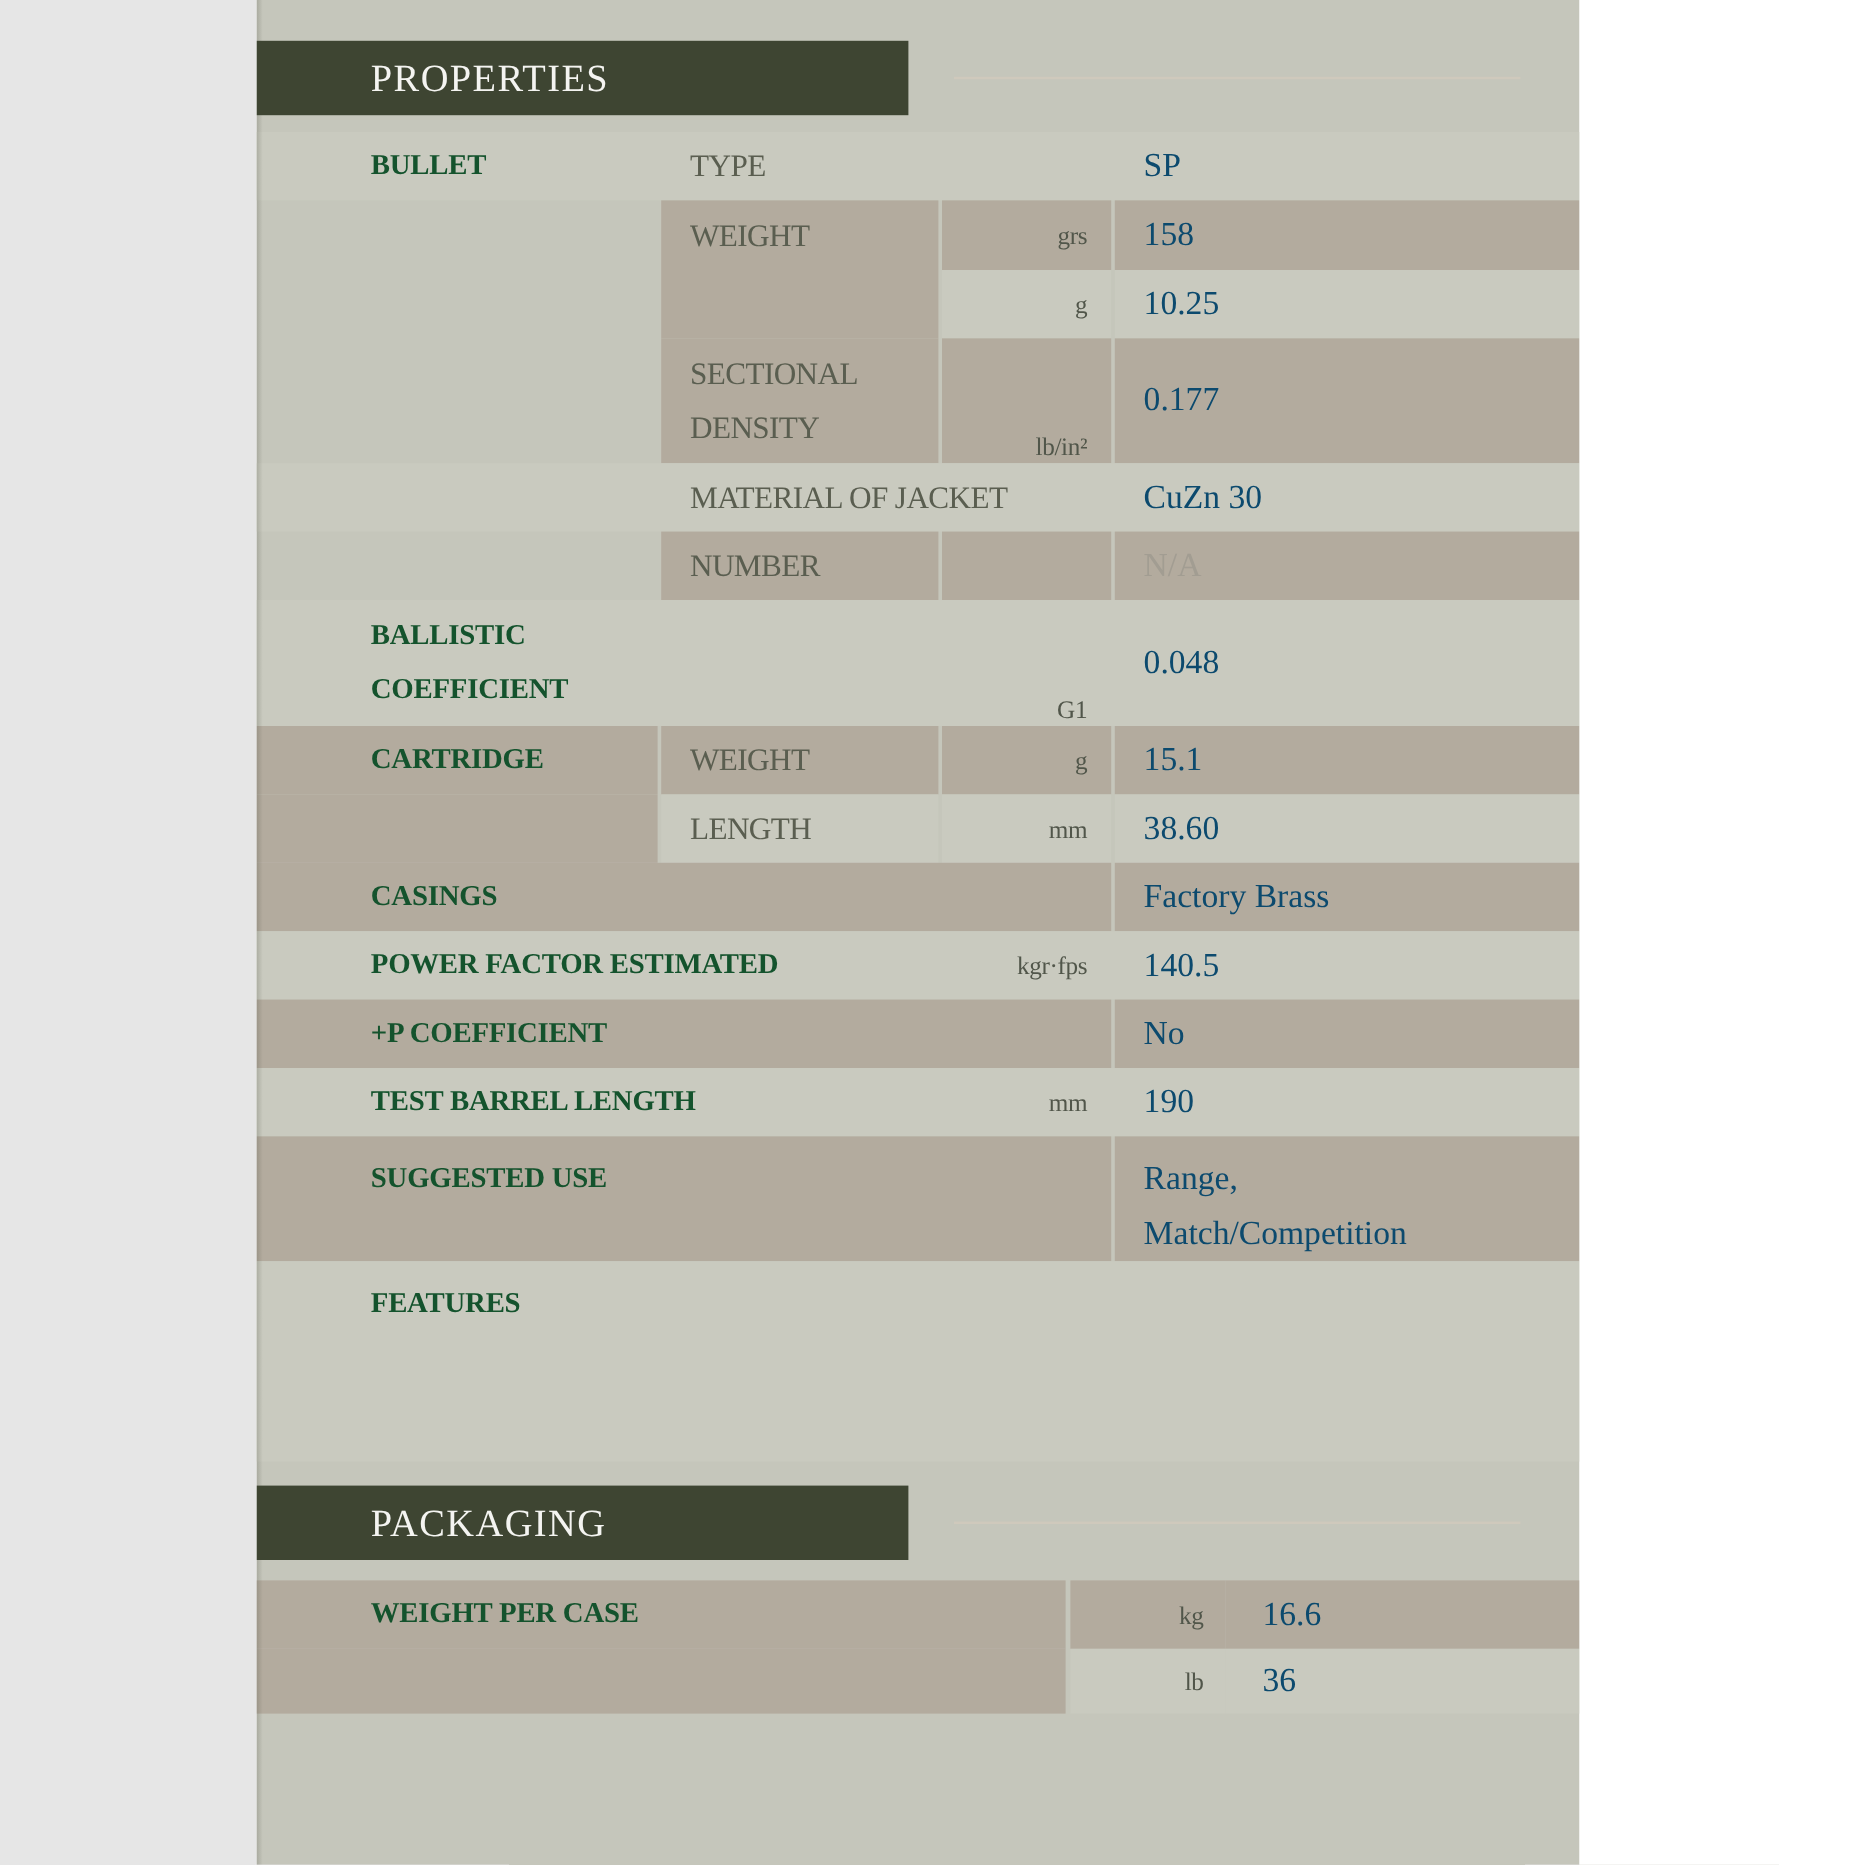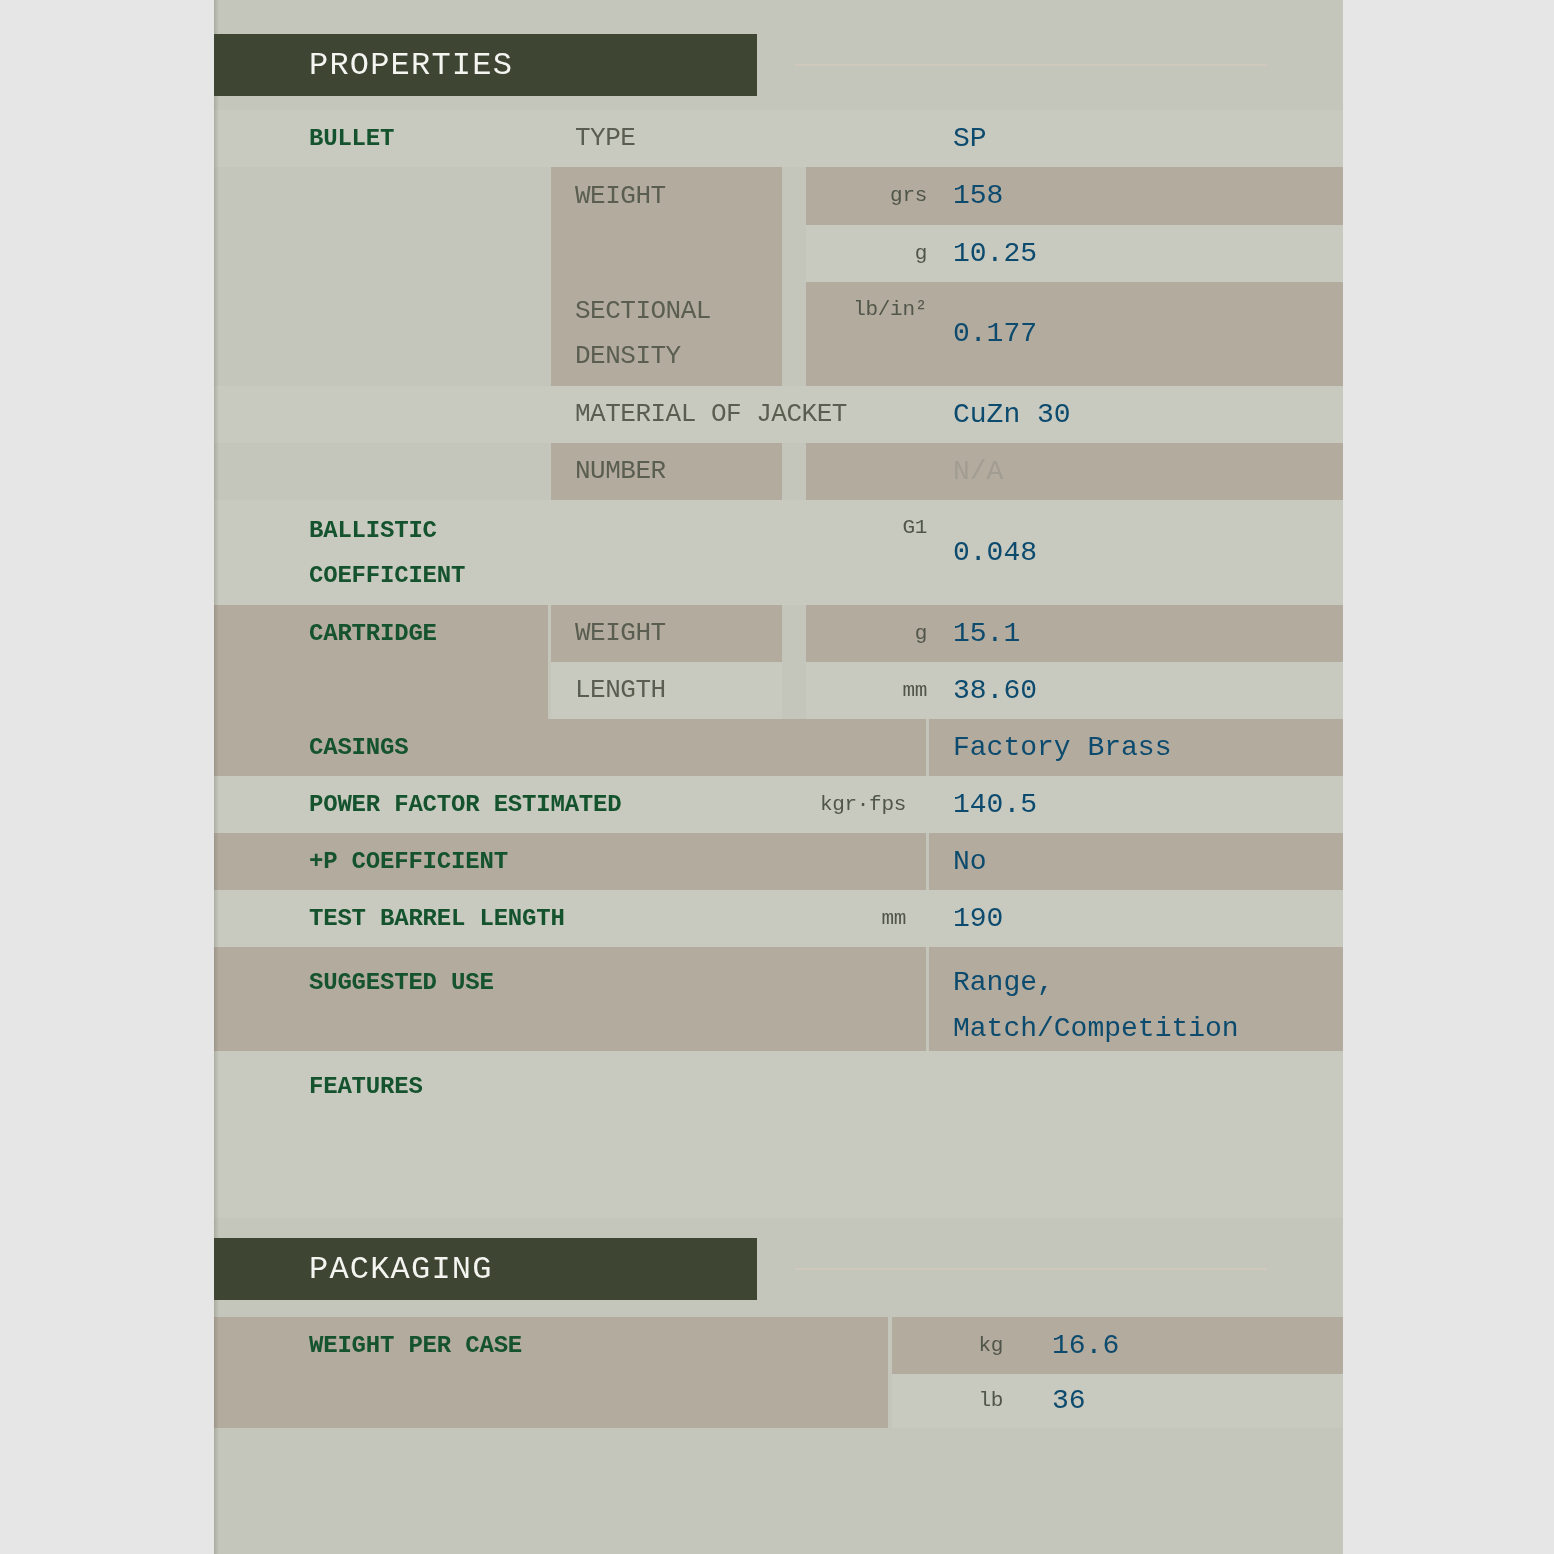--- a/index.html
+++ b/index.html
@@ -1,19 +1,19 @@
 <!DOCTYPE html>
 <html><head>
 <meta charset="utf-8">
 <style>
   html,body{margin:0;padding:0;}
   .canvas{
-    position:relative;width:1554px;height:1554px;overflow:hidden;
+    position:relative;width:1316px;height:1554px;overflow:hidden;
     background:#e6e6e6;
-    font-family:Liberation Mono, monospace;
+    font-family:Liberation Serif, serif;
   }
   .sheet{
     position:absolute;left:214px;top:0;width:1129px;height:1554px;
     background:#c5c6bb;
   }
   .sheet::before{
     content:"";position:absolute;left:0;top:0;width:5px;height:100%;
     background:linear-gradient(to right, rgba(62,64,52,.20), rgba(62,64,52,0));
     pointer-events:none;z-index:5;
   }
@@ -30,32 +30,32 @@
   .h104{height:104px}.h105{height:105px}.h167{height:167px}
   .row.light{background:#c9cabf;}
   .cell{
     position:absolute;top:0;bottom:0;box-sizing:border-box;
     display:flex;align-items:center;
   }
   .taupe{background:#b3ab9e;}
   .lightc{background:#c9cabf;}
   .c-main{left:0;width:334px;padding-left:95px;}
   .c-sub{left:337px;width:231px;padding-left:24px;}
-  .c-unit{left:592px;width:141px;justify-content:flex-end;padding-right:20px;}
+  .c-unit{left:571px;width:141px;justify-content:flex-end;padding-right:20px;}
   .c-val{left:715px;width:414px;padding-left:24px;}
   .c-wide{left:0;width:712px;padding-left:95px;padding-right:20px;}
   .p-label{left:0;width:674px;padding-left:95px;}
   .p-unit{left:678px;width:129px;justify-content:flex-end;padding-right:18px;}
   .p-val{left:807px;width:322px;padding-left:31px;}
   .lbl{font-weight:bold;font-size:24px;color:#14532d;letter-spacing:-0.2px;line-height:45px;}
   .sub{font-size:26px;color:#5a5e50;letter-spacing:-0.5px;line-height:45px;}
   .unit{font-size:21px;color:#51564a;letter-spacing:-0.3px;line-height:28px;}
   .val{font-size:28px;color:#0c4a6e;line-height:46px;}
   .muted{color:#a29d92;}
-  .unit-top{align-items:flex-start;padding-top:14px;}
+  .unit-top{align-items:flex-end;padding-top:14px;}
   .v-top .cell{align-items:flex-start;padding-top:13px;}
   .unit-in{margin-left:auto;}
 </style>
 </head>
 <body>
 
 <div class="canvas">
   <div class="sheet">
 
     <div class="sec-bar" style="top:34px;">

